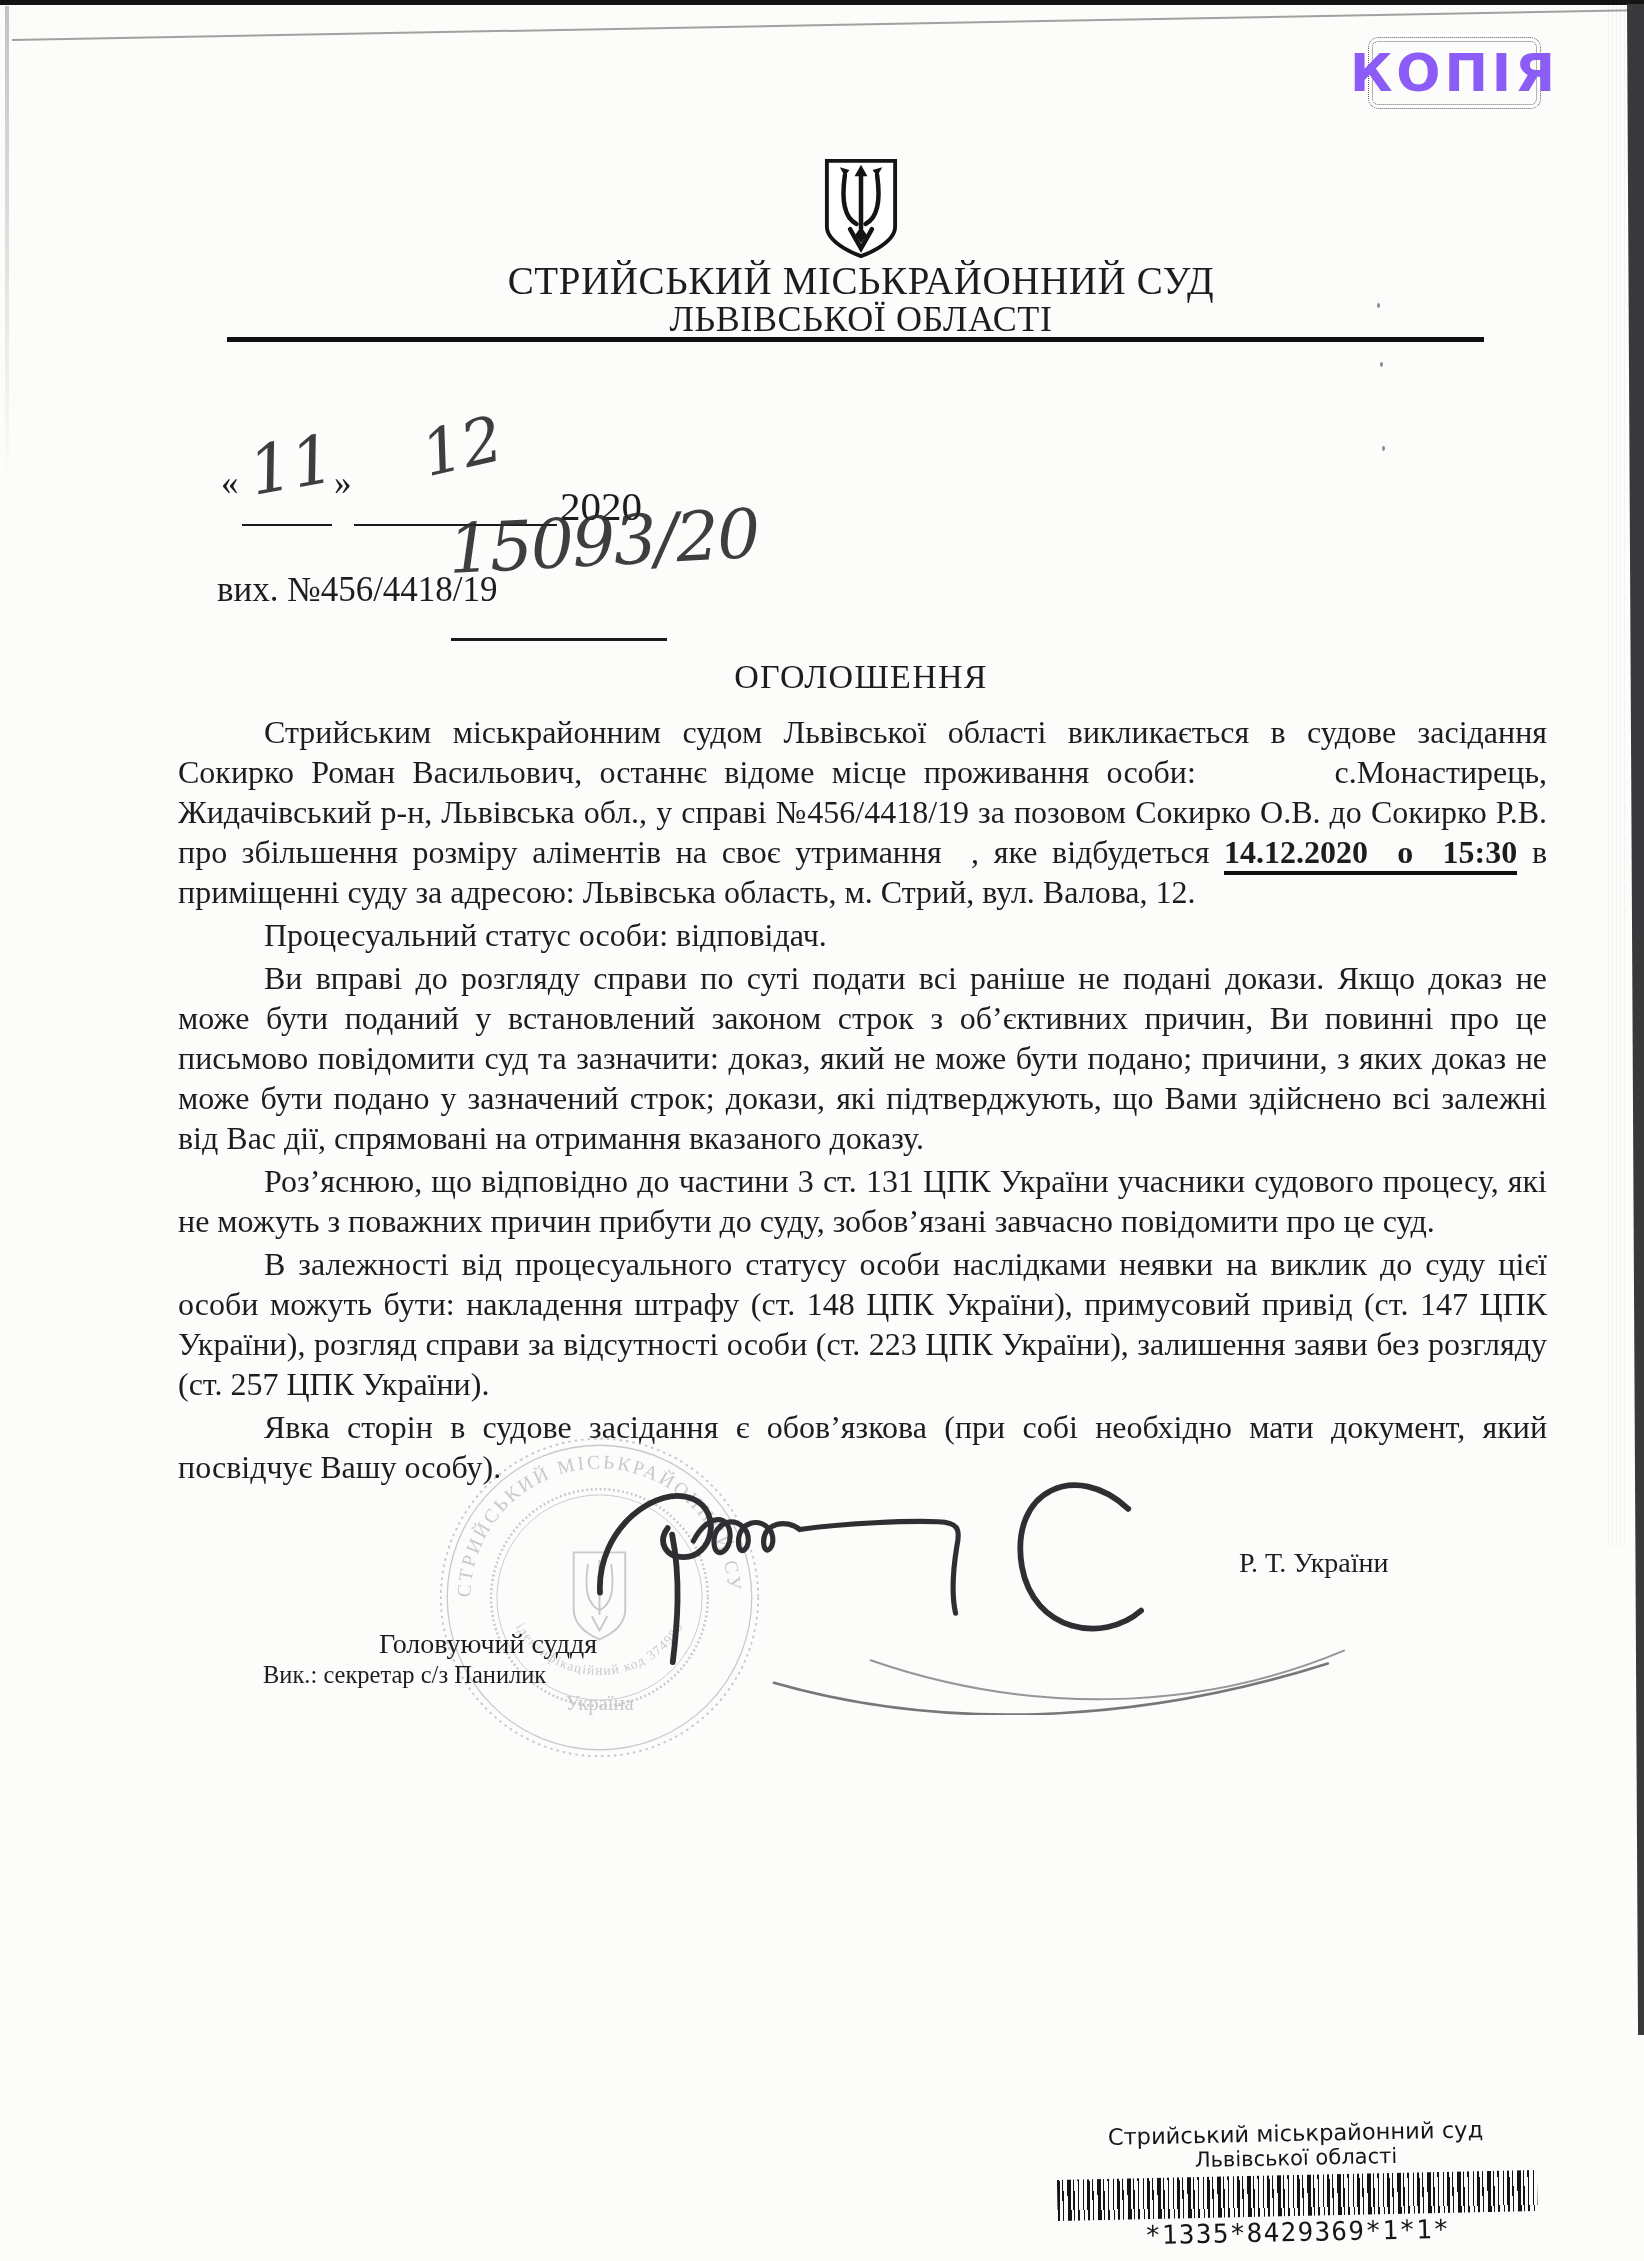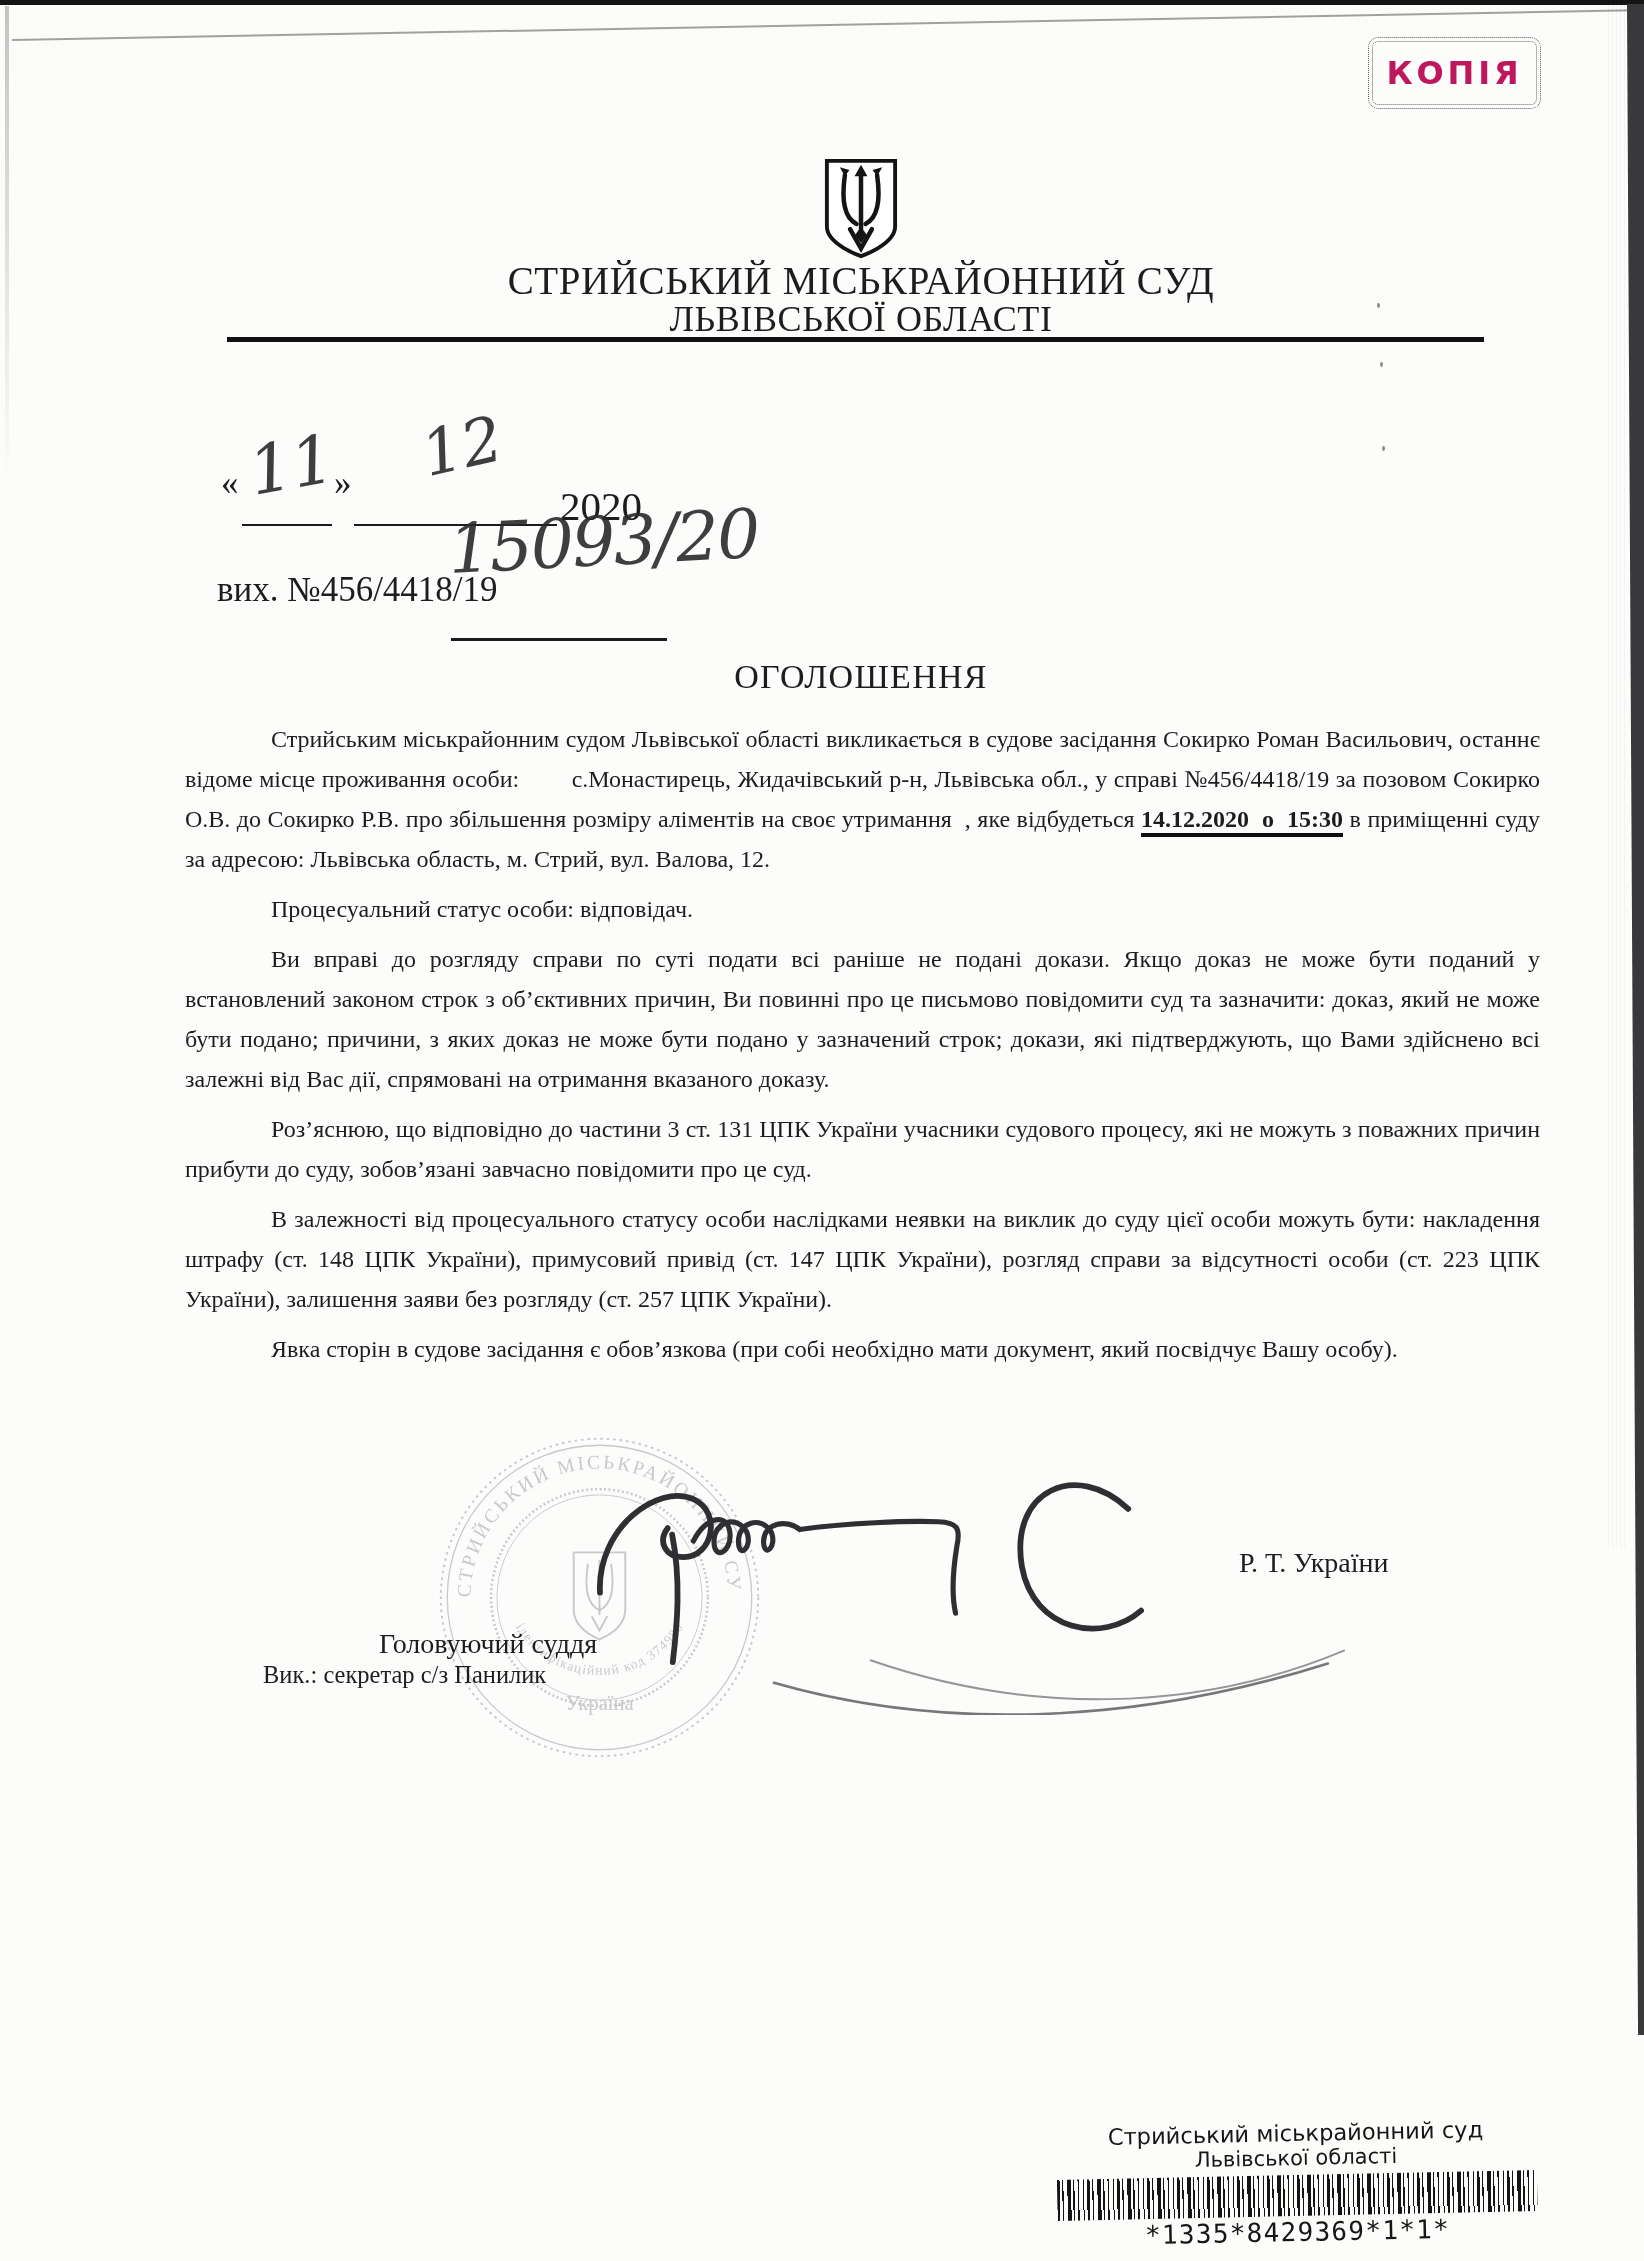--- a/index.html
+++ b/index.html
@@ -17,22 +17,22 @@
                 clip-path:polygon(0 0,100% 0,100% 100%,65% 100%);}
   .right-streaks{right:17px;top:0;width:19.3px;height:1547px;opacity:.6;
                  background:repeating-linear-gradient(90deg,rgba(0,0,0,.06) 0 1.3px,transparent 1.3px 3.9px);}
   .speck{width:3.2px;height:5.2px;background:#8b8b8b;border-radius:50%;}
 
   
   .copy-stamp{left:1368px;top:37px;width:173px;height:72px;border:1.9px dotted #5a5a5c;
               border-radius:10.3px;box-sizing:border-box;padding:3.2px;}
   .copy-stamp-inner{width:100%;height:100%;border:1.3px dotted #6a6a6c;border-radius:6.4px;
                     box-sizing:border-box;display:flex;align-items:center;justify-content:center;
-                    font-family:"DejaVu Sans",sans-serif;font-weight:bold;font-size:32px;
-                    letter-spacing:3.9px;color:#be185d;}
+                    font-family:"DejaVu Sans",sans-serif;font-weight:bold;font-size:52px;
+                    letter-spacing:3.9px;color:#8b5cf6;}
 
   
   .emblem{left:819px;top:157px;}
   .court1{left:175px;top:258px;width:1372px;text-align:center;font-size:39px;letter-spacing:0.6px;}
   .court2{left:175px;top:298px;width:1372px;text-align:center;font-size:36px;letter-spacing:0.6px;}
   .hrule{left:227px;top:337px;width:1257px;height:4.5px;background:#101010;}
   .address{left:175px;top:349px;width:1372px;text-align:center;font-size:24.5px;}
   .email{border-bottom:2.6px solid #101010;padding-bottom:1.3px;}
 
   
@@ -46,21 +46,21 @@
   .uline-ref{left:451px;top:638px;width:216px;border-top-width:3.2px;}
   .hand{font-family:"DejaVu Serif",serif;font-style:italic;color:#2a2a2e;opacity:.9;}
   .hand-day{left:249px;top:426px;font-size:67px;transform:rotate(-10deg);}
   .hand-month{left:422px;top:410px;font-size:63px;transform:rotate(-13deg);}
   .hand-ref{left:448px;top:502px;font-size:68px;transform:rotate(-3deg);letter-spacing:-1.9px;}
   .ref-label{left:217px;top:570px;font-size:35px;}
 
   
   .title{left:175px;top:658px;width:1372px;text-align:center;font-size:34px;letter-spacing:1.3px;}
   .body{left:175px;top:709px;width:1375px;}
-  .body p{margin:10px;text-indent:86px;font-size:24px;line-height:40px;text-align:justify;
+  .body p{margin:3px;text-indent:86px;font-size:32px;line-height:40px;text-align:justify;
           white-space:pre-wrap;}
   .dt{font-weight:bold;border-bottom:4.5px solid #0e0e0e;padding-bottom:0.6px;}
 
   
   .seal{left:435px;top:1433px;opacity:.55;}
   .judge-label{left:379px;top:1628px;font-size:28px;}
   .judge-name{left:1239px;top:1547px;font-size:28px;}
   .sig{left:561px;top:1438px;}
   .executor{left:263px;top:1661px;font-size:24.5px;}
 

